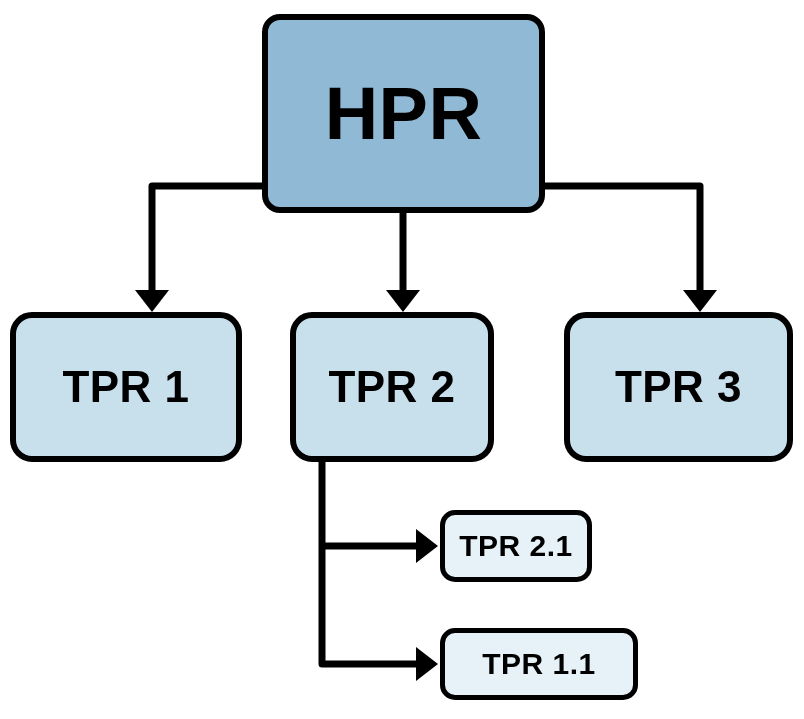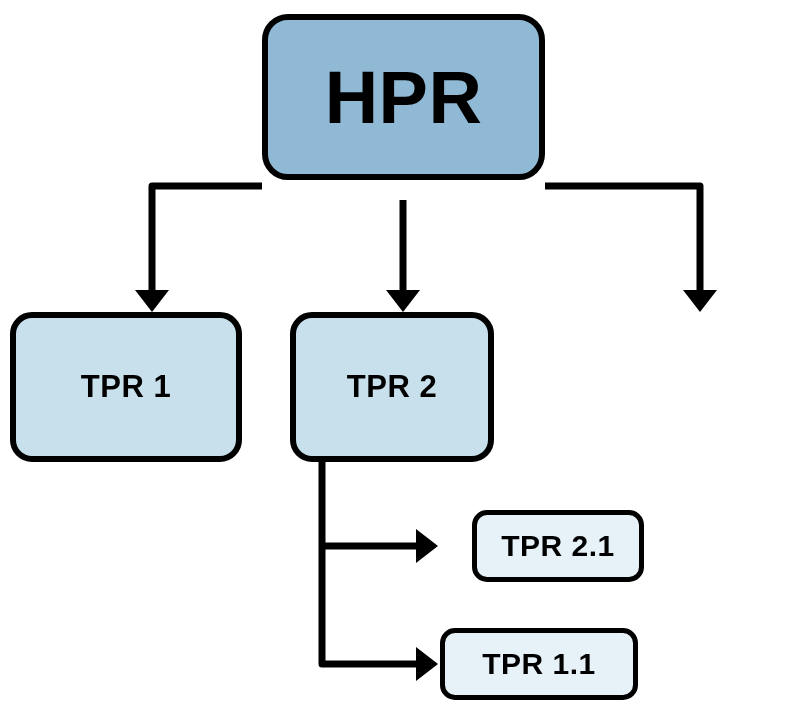--- a/index.html
+++ b/index.html
@@ -38,44 +38,44 @@
     align-items: center;
     justify-content: center;
     border: 6px solid var(--line, #000000);
     font-weight: bold;
     text-align: center;
     background: #fff;
     letter-spacing: 0.5px;
   }
   .node-root {
     left: 262px; top: 14px;
-    width: 283px; height: 166px;
-    border-radius: 26px;
+    width: 283px; height: 199px;
+    border-radius: 18px;
     background: var(--root-fill, #8fb9d4);
     font-size: 74px;
   }
   .node-child {
     top: 312px;
     height: 150px;
     border-radius: 22px;
     background: var(--child-fill, #c8dfec);
-    font-size: 31px;
+    font-size: 44px;
   }
   .node-child.pos-1 { left: 10px;  width: 232px; }
   .node-child.pos-2 { left: 290px; width: 204px; }
   .node-child.pos-3 { left: 564px; width: 229px; }
   .node-sub {
     left: 440px;
     height: 72px;
     border-width: 5px;
     border-radius: 15px;
     background: var(--subchild-fill, #e6f1f8);
     font-size: 30px;
   }
-  .node-sub.pos-1 { top: 510px; width: 172px; margin-left: 32px; }
+  .node-sub.pos-1 { top: 510px; width: 152px; }
   .node-sub.pos-2 { top: 628px; width: 198px; }
 </style>
 </head>
 <body>
 
 <div class="canvas">
 
   <svg class="connectors" viewBox="0 0 804 719" xmlns="http://www.w3.org/2000/svg">
 
     <path d="M 262 186 H 152 V 292"></path>
@@ -100,20 +100,23 @@
   </div>
 
   <div class="node node-child pos-1">
     <span>TPR 1</span>
   </div>
 
   <div class="node node-child pos-2">
     <span>TPR 2</span>
   </div>
 
+  <div class="node node-child pos-3">
+    <span>TPR 3</span>
+  </div>
 
   <div class="node node-sub pos-1">
     <span>TPR 2.1</span>
   </div>
 
   <div class="node node-sub pos-2">
     <span>TPR 1.1</span>
   </div>
 
 </div>

